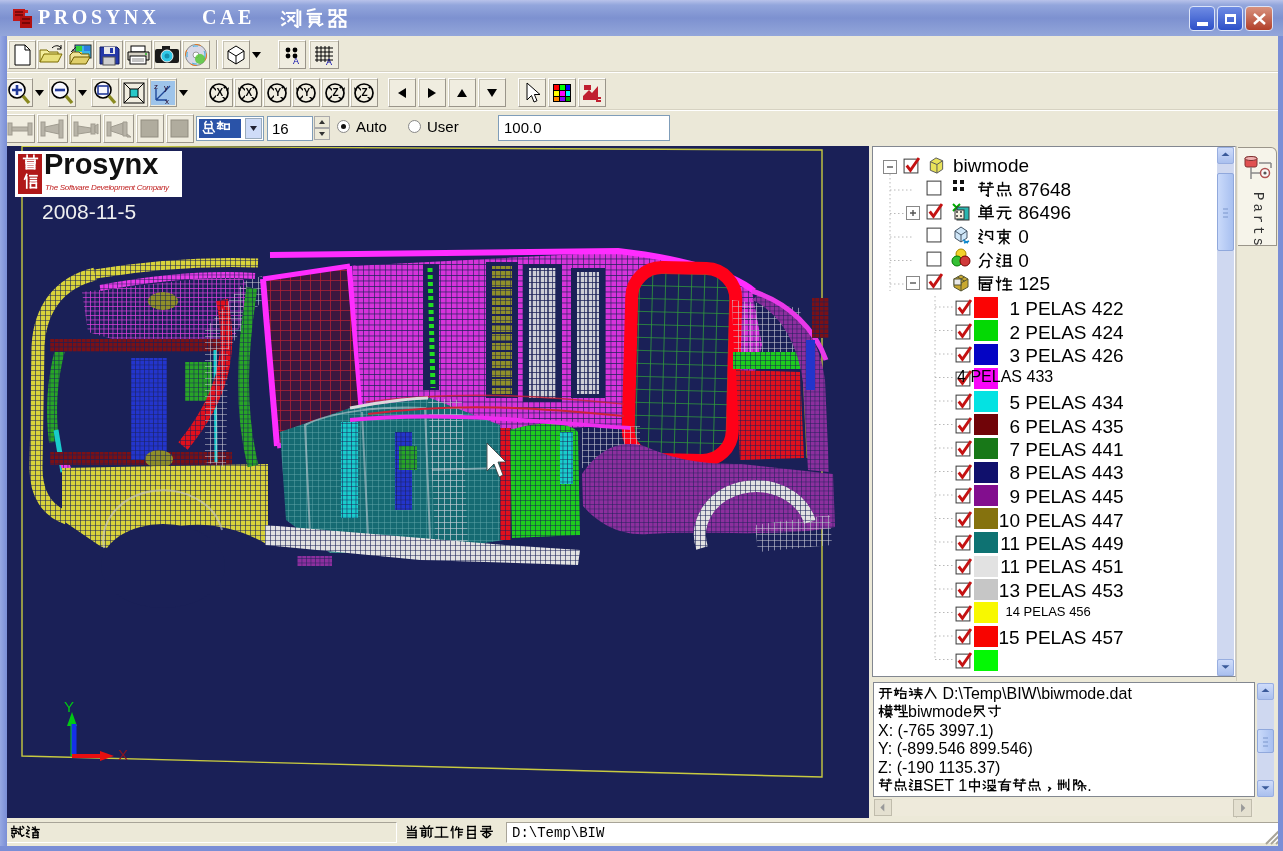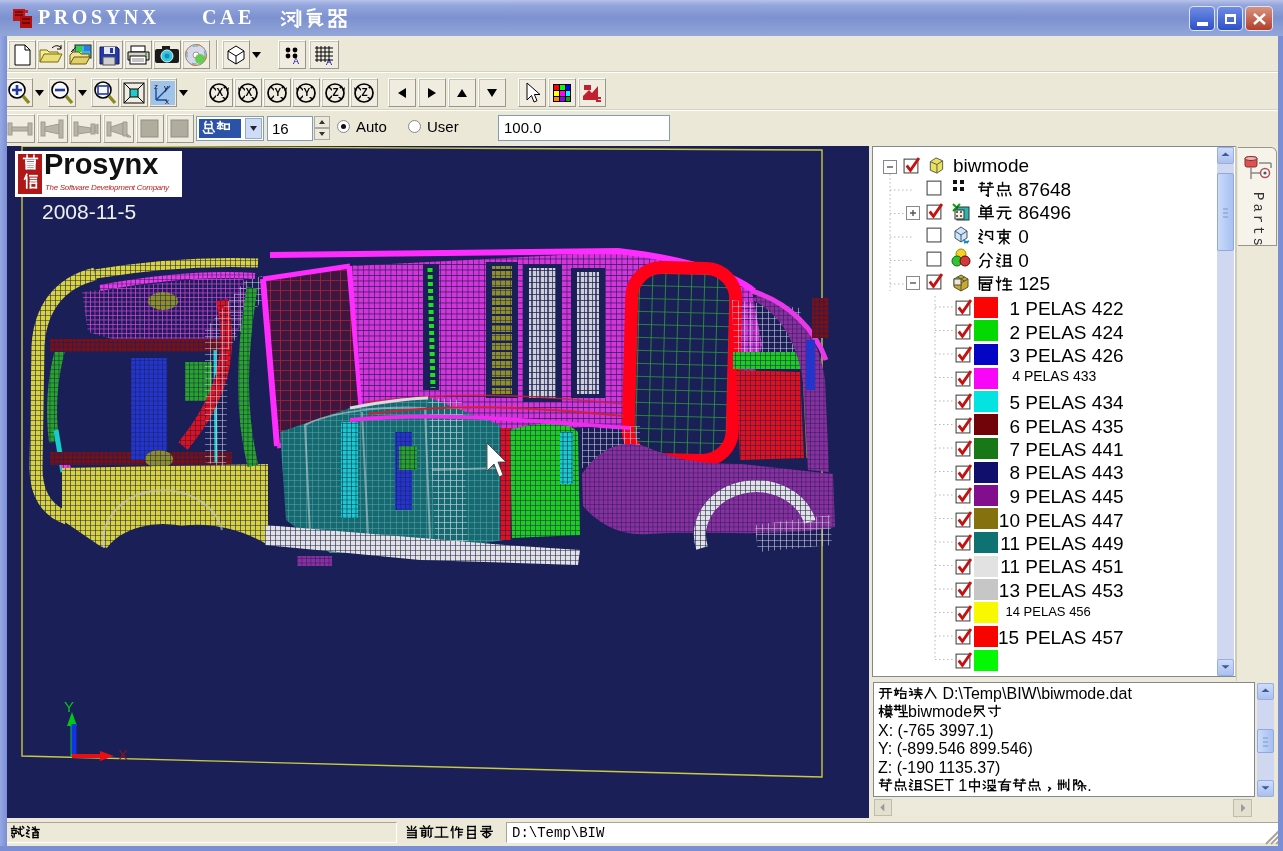--- a/index.html
+++ b/index.html
@@ -890,21 +890,21 @@
     <rect x="1" y="2" width="13" height="13" fill="#fff" stroke="#444"></rect>
     <path d="M3.5 8l3.5 4.5L15 1" stroke="#c41212" stroke-width="2.7" fill="none"></path>
   </svg>
 <div class="abs" style="left:974px;top:344px;width:24px;height:21px;background:#0404c4"></div>
 <div class="abs" style="left:998px;top:345px;font-size:19px;white-space:pre"><span style="display:inline-block;width:22px;text-align:right">3</span> PELAS 426</div>
 <svg class="abs" style="left:955px;top:369.5px" width="17" height="17" viewBox="0 0 16 16">
     <rect x="1" y="2" width="13" height="13" fill="#fff" stroke="#444"></rect>
     <path d="M3.5 8l3.5 4.5L15 1" stroke="#c41212" stroke-width="2.7" fill="none"></path>
   </svg>
 <div class="abs" style="left:974px;top:368px;width:24px;height:21px;background:#f806f8"></div>
-<div class="abs" style="left:998px;top:368px;font-size:14px;white-space:pre"><span style="display:inline-block;width:22px;text-align:right">4</span> PELAS 433</div>
+<div class="abs" style="left:944px;top:368px;font-size:16px;white-space:pre"><span style="display:inline-block;width:22px;text-align:right">4</span> PELAS 433</div>
 <svg class="abs" style="left:955px;top:393.0px" width="17" height="17" viewBox="0 0 16 16">
     <rect x="1" y="2" width="13" height="13" fill="#fff" stroke="#444"></rect>
     <path d="M3.5 8l3.5 4.5L15 1" stroke="#c41212" stroke-width="2.7" fill="none"></path>
   </svg>
 <div class="abs" style="left:974px;top:391px;width:24px;height:21px;background:#04e2e2"></div>
 <div class="abs" style="left:998px;top:392px;font-size:19px;white-space:pre"><span style="display:inline-block;width:22px;text-align:right">5</span> PELAS 434</div>
 <svg class="abs" style="left:955px;top:416.5px" width="17" height="17" viewBox="0 0 16 16">
     <rect x="1" y="2" width="13" height="13" fill="#fff" stroke="#444"></rect>
     <path d="M3.5 8l3.5 4.5L15 1" stroke="#c41212" stroke-width="2.7" fill="none"></path>
   </svg>
@@ -956,21 +956,21 @@
     <rect x="1" y="2" width="13" height="13" fill="#fff" stroke="#444"></rect>
     <path d="M3.5 8l3.5 4.5L15 1" stroke="#c41212" stroke-width="2.7" fill="none"></path>
   </svg>
 <div class="abs" style="left:974px;top:602px;width:24px;height:21px;background:#f8f800"></div>
 <div class="abs" style="left:998px;top:604px;font-size:13px;white-space:pre"><span style="display:inline-block;width:22px;text-align:right">14</span> PELAS 456</div>
 <svg class="abs" style="left:955px;top:628.0px" width="17" height="17" viewBox="0 0 16 16">
     <rect x="1" y="2" width="13" height="13" fill="#fff" stroke="#444"></rect>
     <path d="M3.5 8l3.5 4.5L15 1" stroke="#c41212" stroke-width="2.7" fill="none"></path>
   </svg>
 <div class="abs" style="left:974px;top:626px;width:24px;height:21px;background:#f80400"></div>
-<div class="abs" style="left:998px;top:627px;font-size:19px;white-space:pre"><span style="display:inline-block;width:22px;text-align:left">15</span> PELAS 457</div>
+<div class="abs" style="left:998px;top:627px;font-size:19px;white-space:pre"><span style="display:inline-block;width:22px;text-align:center">15</span> PELAS 457</div>
 <svg class="abs" style="left:955px;top:651.5px" width="17" height="17" viewBox="0 0 16 16">
     <rect x="1" y="2" width="13" height="13" fill="#fff" stroke="#444"></rect>
     <path d="M3.5 8l3.5 4.5L15 1" stroke="#c41212" stroke-width="2.7" fill="none"></path>
   </svg>
 <div class="abs" style="left:974px;top:650px;width:24px;height:21px;background:#04f804"></div>
 <div class="abs" style="left:998px;top:688px;font-size:16px;white-space:pre"><span style="display:inline-block;width:22px;text-align:right">16</span> PSHELL 1</div>
 <div class="abs" style="left:1217px;top:147px;width:17px;height:529px;background:#cfd8f0"></div>
 <div class="abs" style="left:1217px;top:147px;width:17px;height:17px;background:linear-gradient(#cfdcfa,#aac0ee);border:1px solid #98aee0;border-radius:2px"><svg width="15" height="15" viewBox="0 0 17 17">
       <path d="M4 9l4.5-4L13 9z" fill="#3a5a9a"></path>
     </svg></div>

